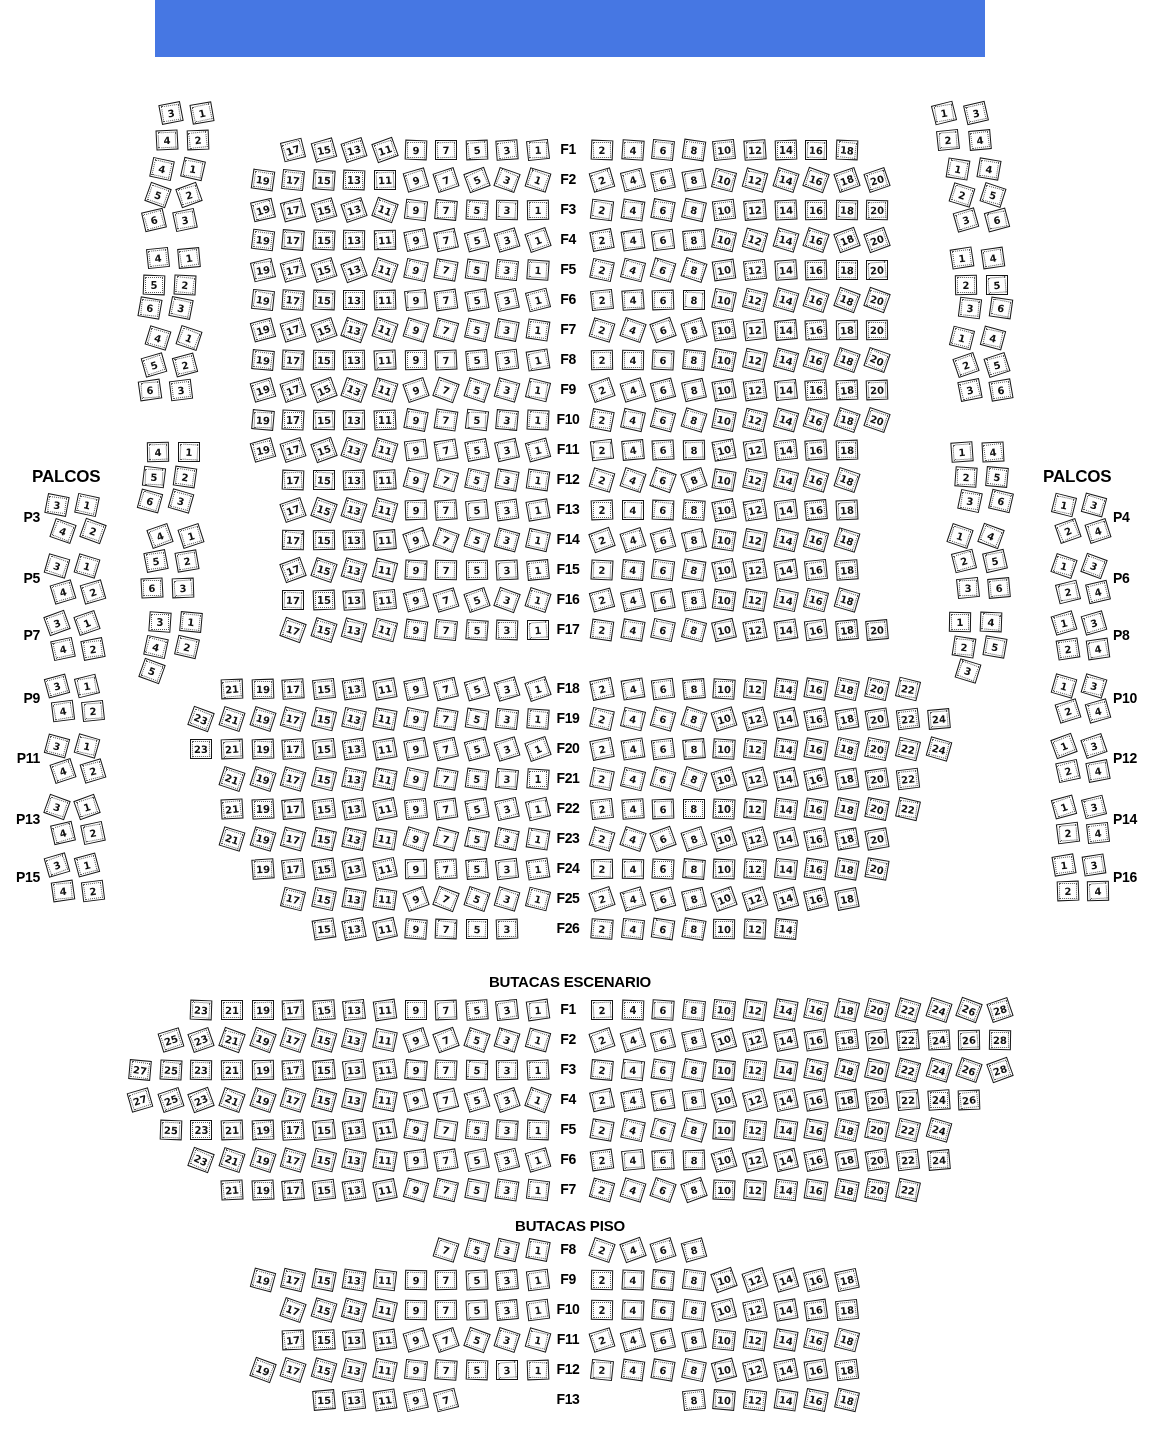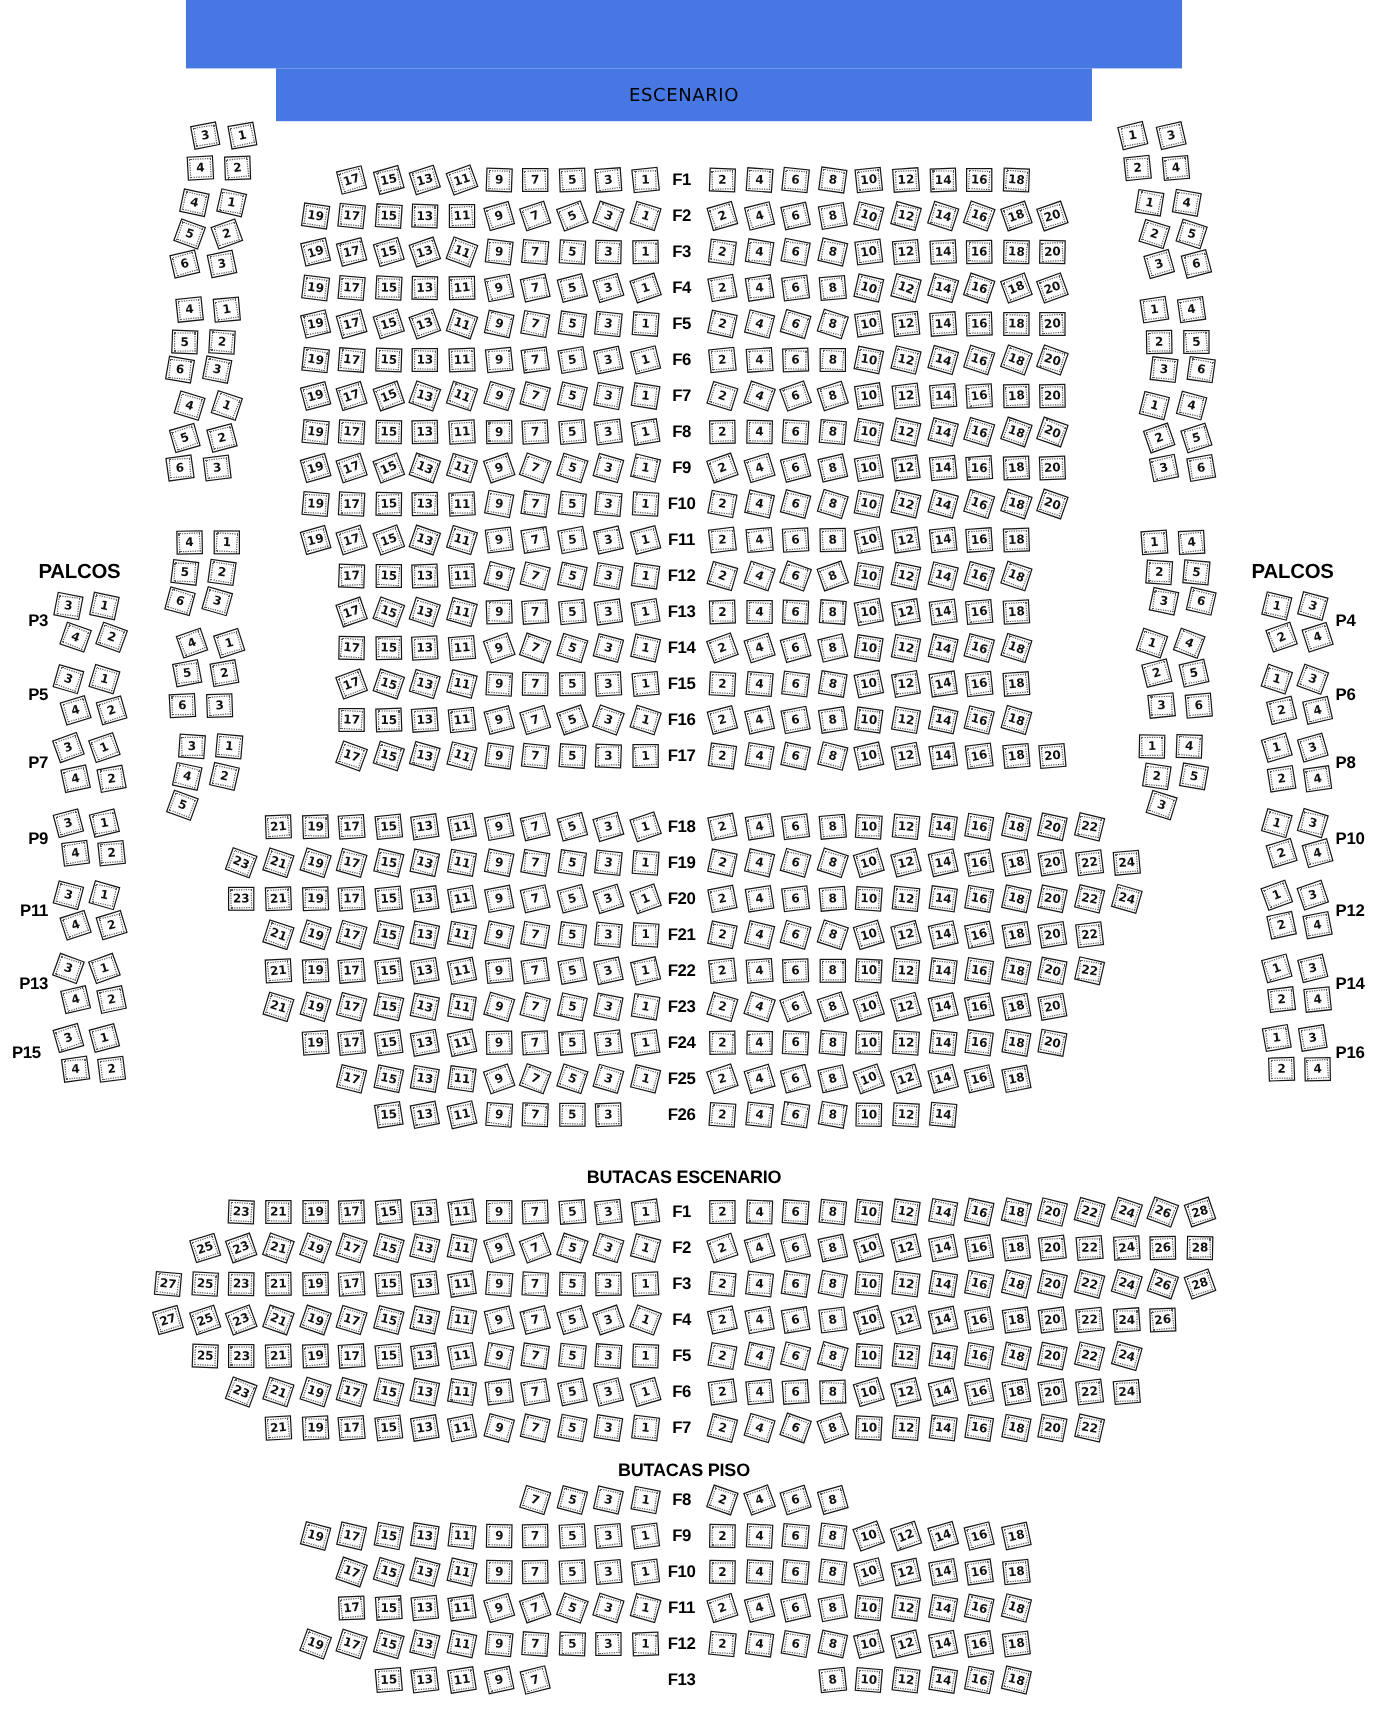--- a/index.html
+++ b/index.html
@@ -19,23 +19,20 @@
        letter-spacing:-.3px;}
   .map-title{position:absolute;font:700 17px "Liberation Sans",sans-serif;letter-spacing:-.2px;}
   .sec-title{position:absolute;width:280px;text-align:center;
        font:700 15px "Liberation Sans",sans-serif;letter-spacing:-.2px;}
 </style>
 </head>
 <body>
 
 <div id="map">
   <div class="stage-wide stage-part" style="background: rgb(70, 119, 227);"></div>
-  <div class="stage-narrow stage-part" style="background: rgb(70, 119, 227);">
-    <span>ESCENARIO</span>
-  </div>
   <div class="map-title" style="left:32px;top:467px;">PALCOS</div>
   <div class="map-title" style="left:1043px;top:467px;">PALCOS</div>
   <div class="sec-title" style="left:430px;top:973px;">BUTACAS ESCENARIO</div>
   <div class="sec-title" style="left:430px;top:1217px;">BUTACAS PISO</div>
 <div class="seat" style="left: 282.2px; top: 140px; transform: rotate(-14deg); border-color: rgb(20, 20, 20);">
       <span class="seat-in" style="transform: rotate(-4deg);">17</span>
     </div>
     <div class="seat" style="left: 312.8px; top: 140px; transform: rotate(-16deg); border-color: rgb(20, 20, 20);">
       <span class="seat-in" style="transform: rotate(4deg);">15</span>
     </div>
@@ -2498,21 +2495,21 @@
     </div>
     <div class="seat" style="left: 76px; top: 797px; transform: rotate(-20deg); border-color: rgb(20, 20, 20);">
       <span class="seat-in" style="transform: rotate(3deg);">1</span>
     </div>
     <div class="seat" style="left: 52px; top: 823px; transform: rotate(-13deg); border-color: rgb(20, 20, 20);">
       <span class="seat-in" style="transform: rotate(-4deg);">4</span>
     </div>
     <div class="seat" style="left: 82px; top: 823px; transform: rotate(-12deg); border-color: rgb(20, 20, 20);">
       <span class="seat-in" style="transform: rotate(1deg);">2</span>
     </div>
-    <div class="palco-label" style="left: 4px; top: 869px; text-align: center;">P15</div>
+    <div class="palco-label" style="left: 4px; top: 869px; text-align: right;">P15</div>
     <div class="seat" style="left: 46px; top: 855px; transform: rotate(-16deg); border-color: rgb(20, 20, 20);">
       <span class="seat-in" style="transform: rotate(-4deg);">3</span>
     </div>
     <div class="seat" style="left: 76px; top: 855px; transform: rotate(-15deg); border-color: rgb(20, 20, 20);">
       <span class="seat-in" style="transform: rotate(1deg);">1</span>
     </div>
     <div class="seat" style="left: 52px; top: 881px; transform: rotate(-8deg); border-color: rgb(20, 20, 20);">
       <span class="seat-in" style="transform: rotate(3deg);">4</span>
     </div>
     <div class="seat" style="left: 82px; top: 881px; transform: rotate(-7deg); border-color: rgb(20, 20, 20);">

